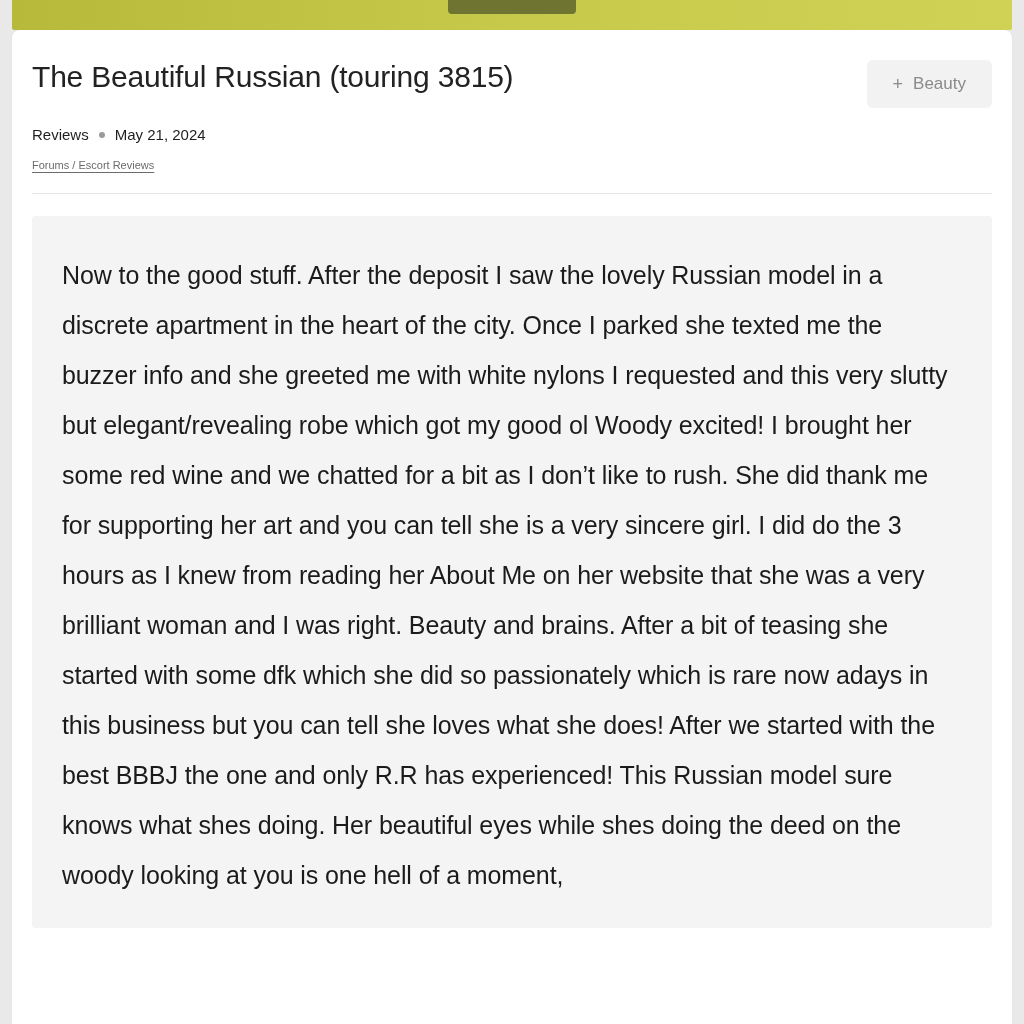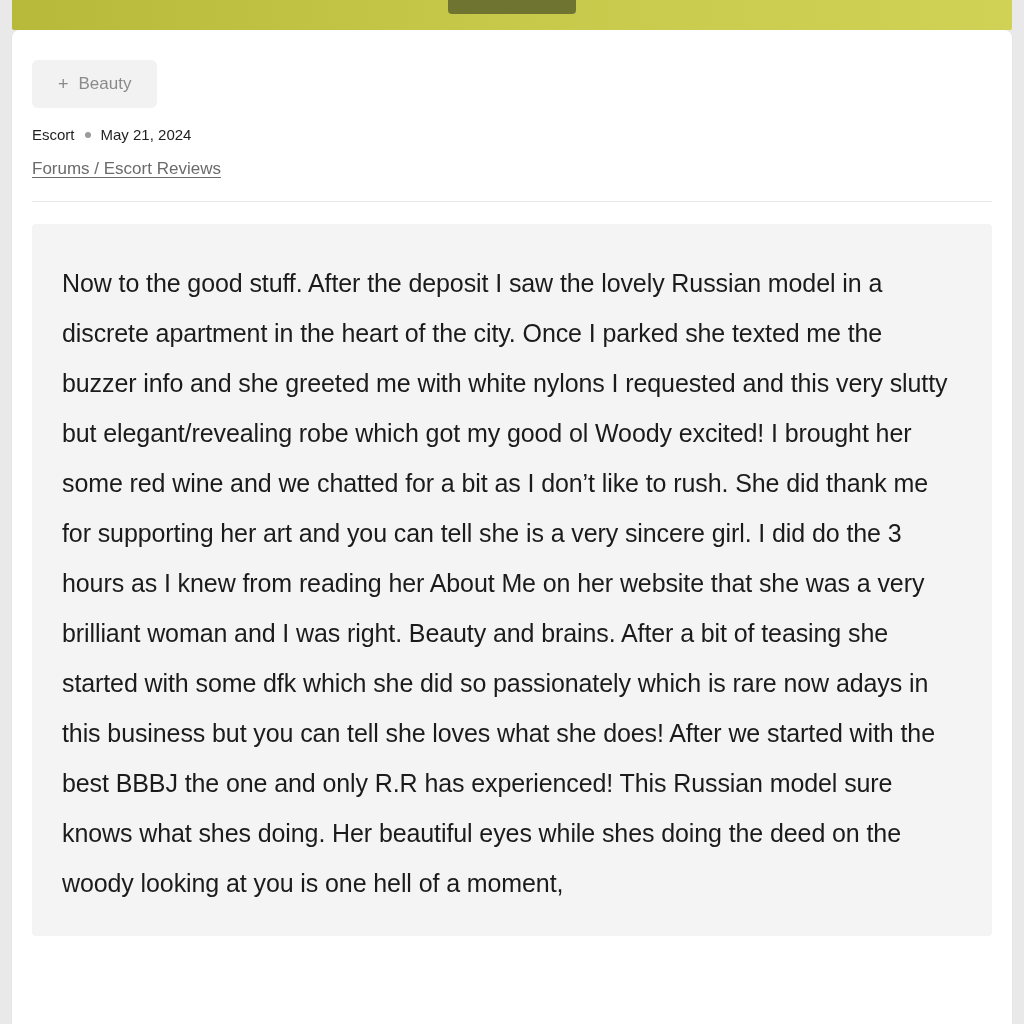--- a/index.html
+++ b/index.html
@@ -122,21 +122,21 @@
   .meta-author {
     color: #1f1f1f;
   }
   .meta-date {
     color: #1f1f1f;
   }
 
   .breadcrumb {
     margin-top: 16px;
     padding-bottom: 22px;
-    font-size: 17px;
+    font-size: 11px;
   }
   .breadcrumb a {
     color: #6b6b6b;
     text-decoration: underline;
     text-underline-offset: 3px;
   }
 
   
   .post-body {
     margin: 22px 0 0 0;
@@ -161,29 +161,30 @@
 
   <div class="top-banner">
     <div class="banner-tab"></div>
   </div>
 
   <div class="card">
     <div class="card-inner">
 
       <div class="header">
         <div class="title-row">
+          <h1 class="page-title">The Beautiful Russian (touring 3815)</h1>
 
           <button class="comment-button">
             <span class="plus-icon">+</span>
             <span>Beauty</span>
           </button>
         </div>
 
         <div class="meta-row">
-          <span class="meta-author">Escort</span>
+          <span class="meta-author">Reviews</span>
           <span class="meta-dot"></span>
           <span class="meta-date">May 21, 2024</span>
         </div>
 
         <div class="breadcrumb">
           <a href="#">Forums / Escort Reviews</a>
         </div>
       </div>
 
       <div class="post-body">

